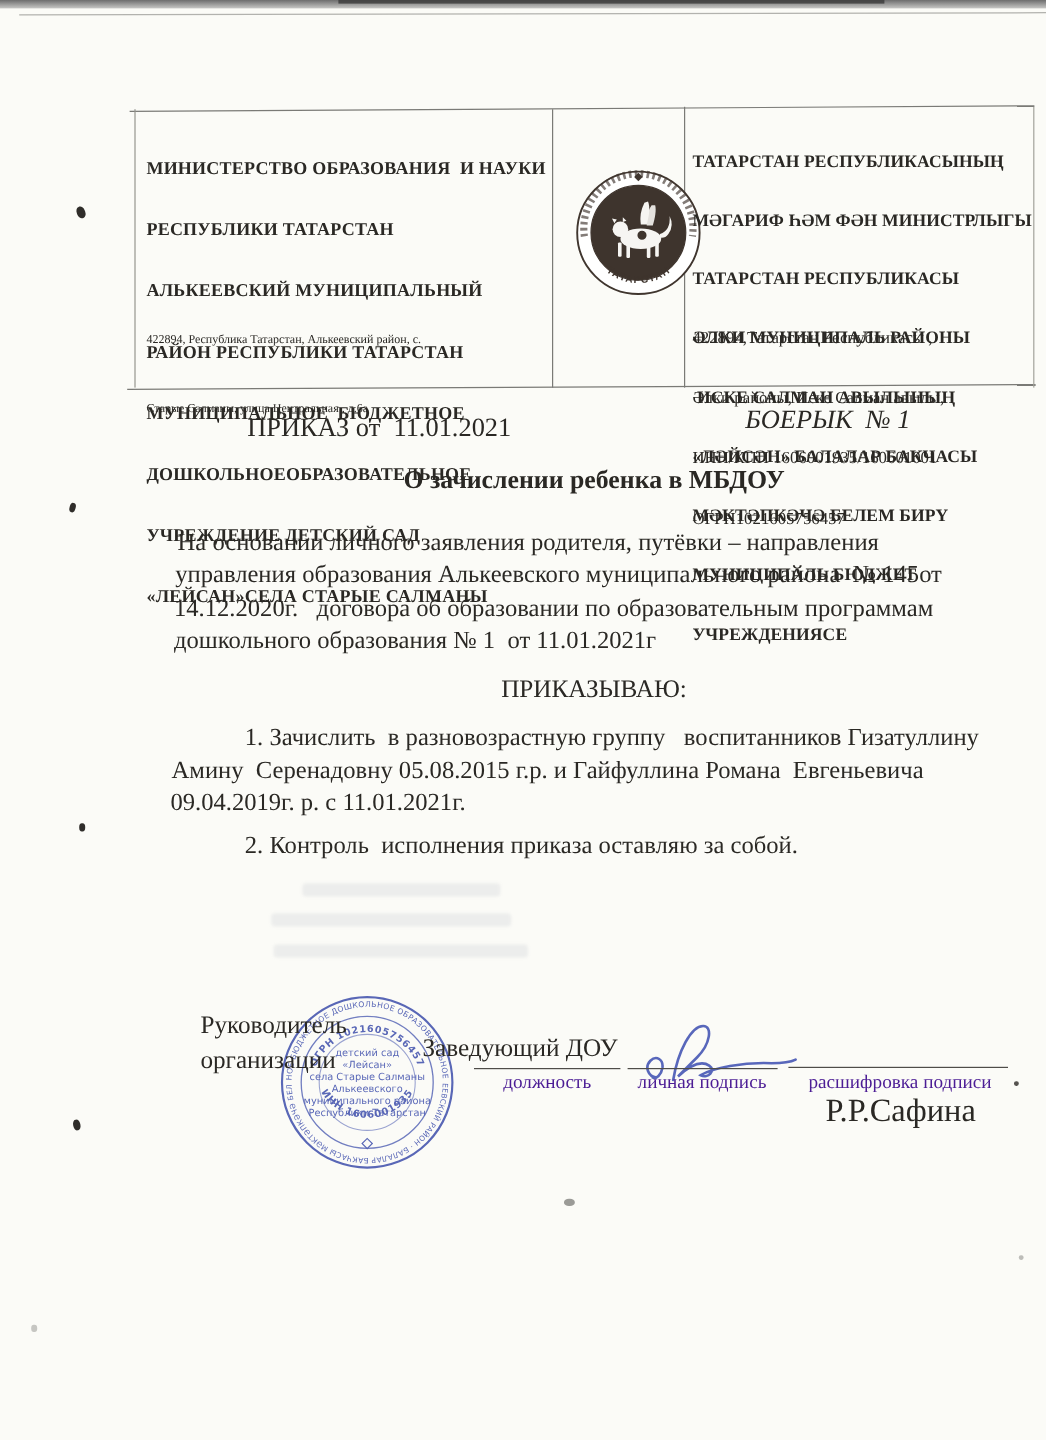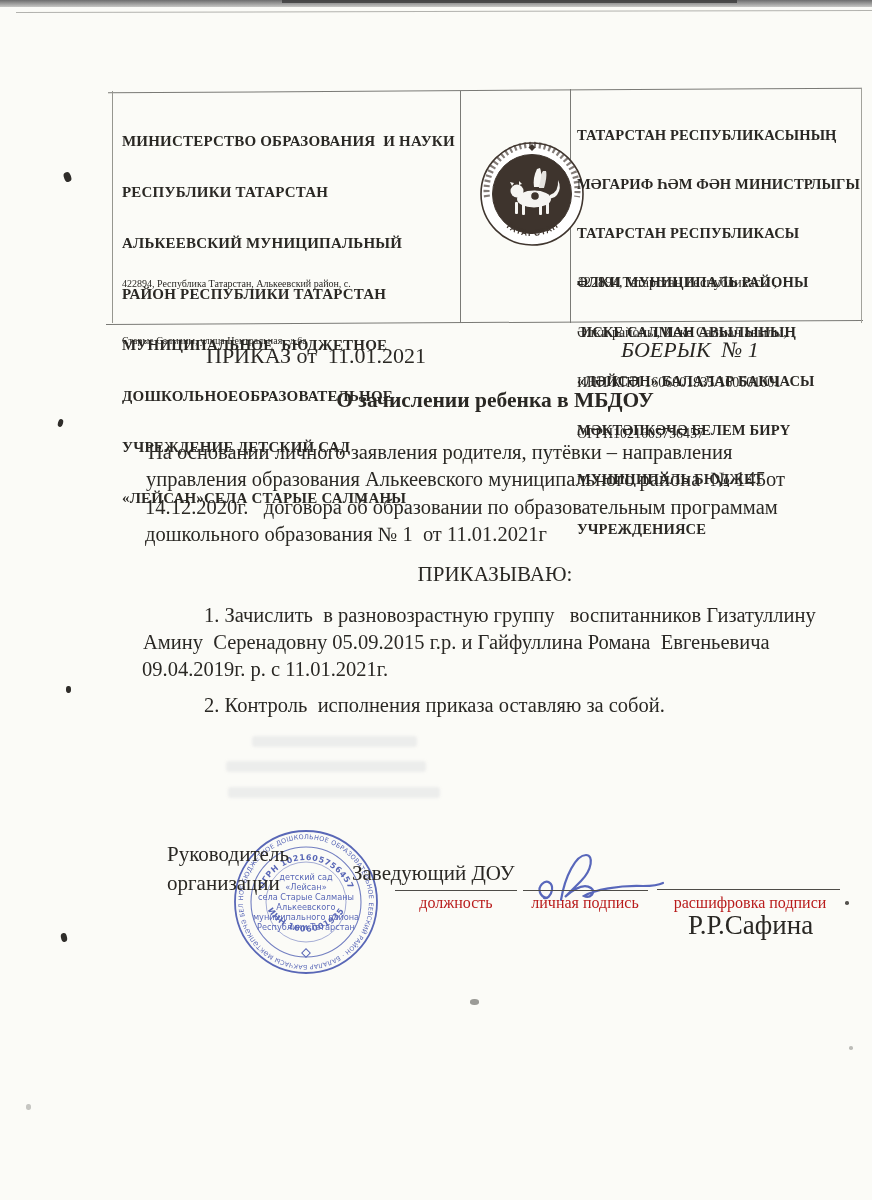--- a/index.html
+++ b/index.html
@@ -25,21 +25,21 @@
   .right-cell{left:577px;top:94px;width:288px;font-weight:bold;font-size:14.6px;line-height:16.4px;letter-spacing:.1px;}
   .right-addr{left:577px;top:241px;width:290px;font-size:14px;line-height:16.8px;}
   
   .order-left{left:206px;top:343px;font-size:22px;}
   .order-right{left:621px;top:337px;font-size:22px;font-style:italic;}
   .doc-title{left:230px;top:388px;width:530px;text-align:center;font-weight:bold;font-size:21.5px;}
   .body-line{font-size:20.5px;}
   .resolution{left:230px;top:562px;width:530px;text-align:center;font-size:21px;}
   
   .sig-line{position:absolute;height:1.4px;background:#4e4c48;}
-  .sig-caption{position:absolute;font-size:16px;text-align:center;white-space:pre;color:#b91c1c;}
+  .sig-caption{position:absolute;font-size:16px;text-align:center;white-space:pre;color:#4c1d95;}
   .sig-big{font-size:21px;}
   .stamp-wrap{left:212px;top:806px;}
   .signature-wrap{left:515px;top:828px;}
   .emblem-wrap{left:461px;top:121px;}
 </style>
 </head>
 <body>
 
 <div id="page">
 
@@ -131,21 +131,21 @@
   <div class="abs doc-title">О зачислении ребенка в МБДОУ</div>
 
   <div class="abs body-line" style="left:148px;top:441px;">На основании личного заявления родителя, путёвки – направления</div>
   <div class="abs body-line" style="left:146px;top:468px;">управления образования Алькеевского муниципального района  № 145от</div>
   <div class="abs body-line" style="left:145px;top:496px;">14.12.2020г.   договора об образовании по образовательным программам</div>
   <div class="abs body-line" style="left:145px;top:523px;">дошкольного образования № 1  от 11.01.2021г</div>
 
   <div class="abs resolution">ПРИКАЗЫВАЮ:</div>
 
   <div class="abs body-line" style="left:204px;top:604px;">1. Зачислить  в разновозрастную группу   воспитанников Гизатуллину</div>
-  <div class="abs body-line" style="left:143px;top:631px;">Амину  Серенадовну 05.09.2015 г.р. и Гайфуллина Романа  Евгеньевича</div>
+  <div class="abs body-line" style="left:143px;top:631px;">Амину  Серенадовну 05.08.2015 г.р. и Гайфуллина Романа  Евгеньевича</div>
   <div class="abs body-line" style="left:142px;top:658px;">09.04.2019г. р. с 11.01.2021г.</div>
 
   <div class="abs body-line" style="left:204px;top:694px;">2. Контроль  исполнения приказа оставляю за собой.</div>
 
   <div class="smudge" style="left:252px;top:736px;width:165px;height:11px;"></div>
   <div class="smudge" style="left:226px;top:761px;width:200px;height:11px;"></div>
   <div class="smudge" style="left:228px;top:787px;width:212px;height:11px;"></div>
 
   <div class="abs stamp-wrap">
     <svg width="156" height="156" viewBox="0 0 156 156" style="opacity:.88;">

